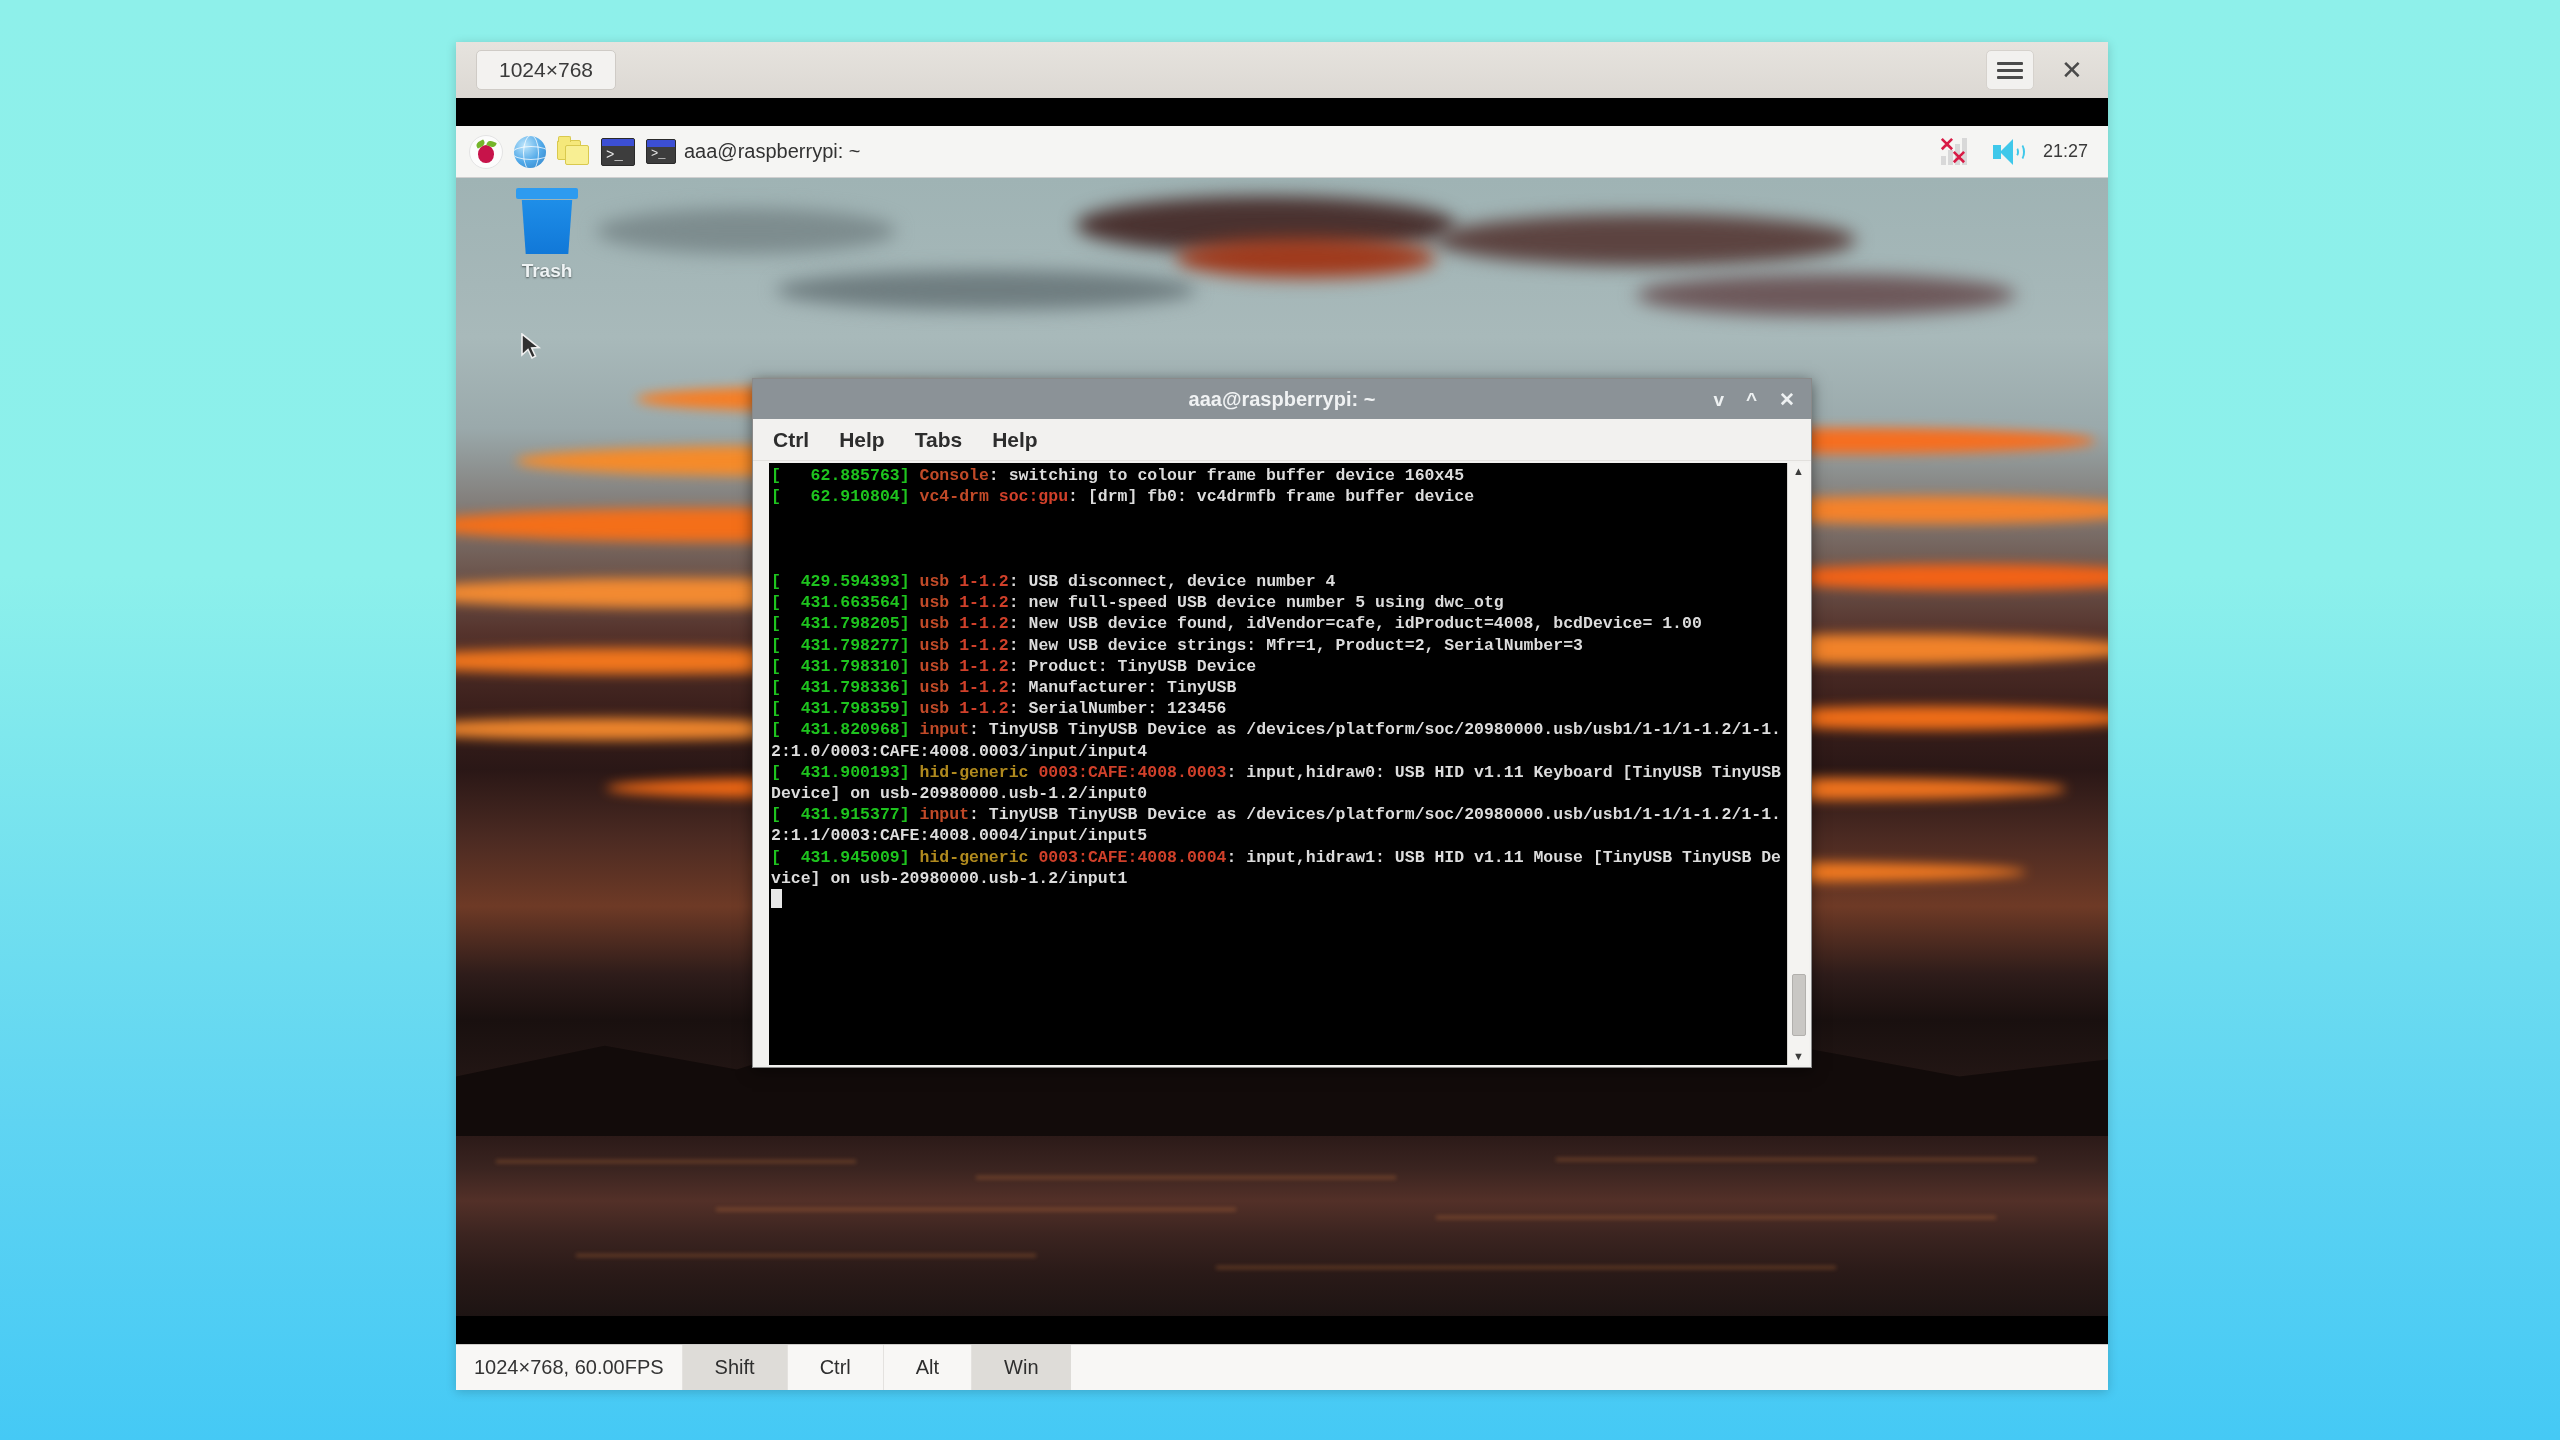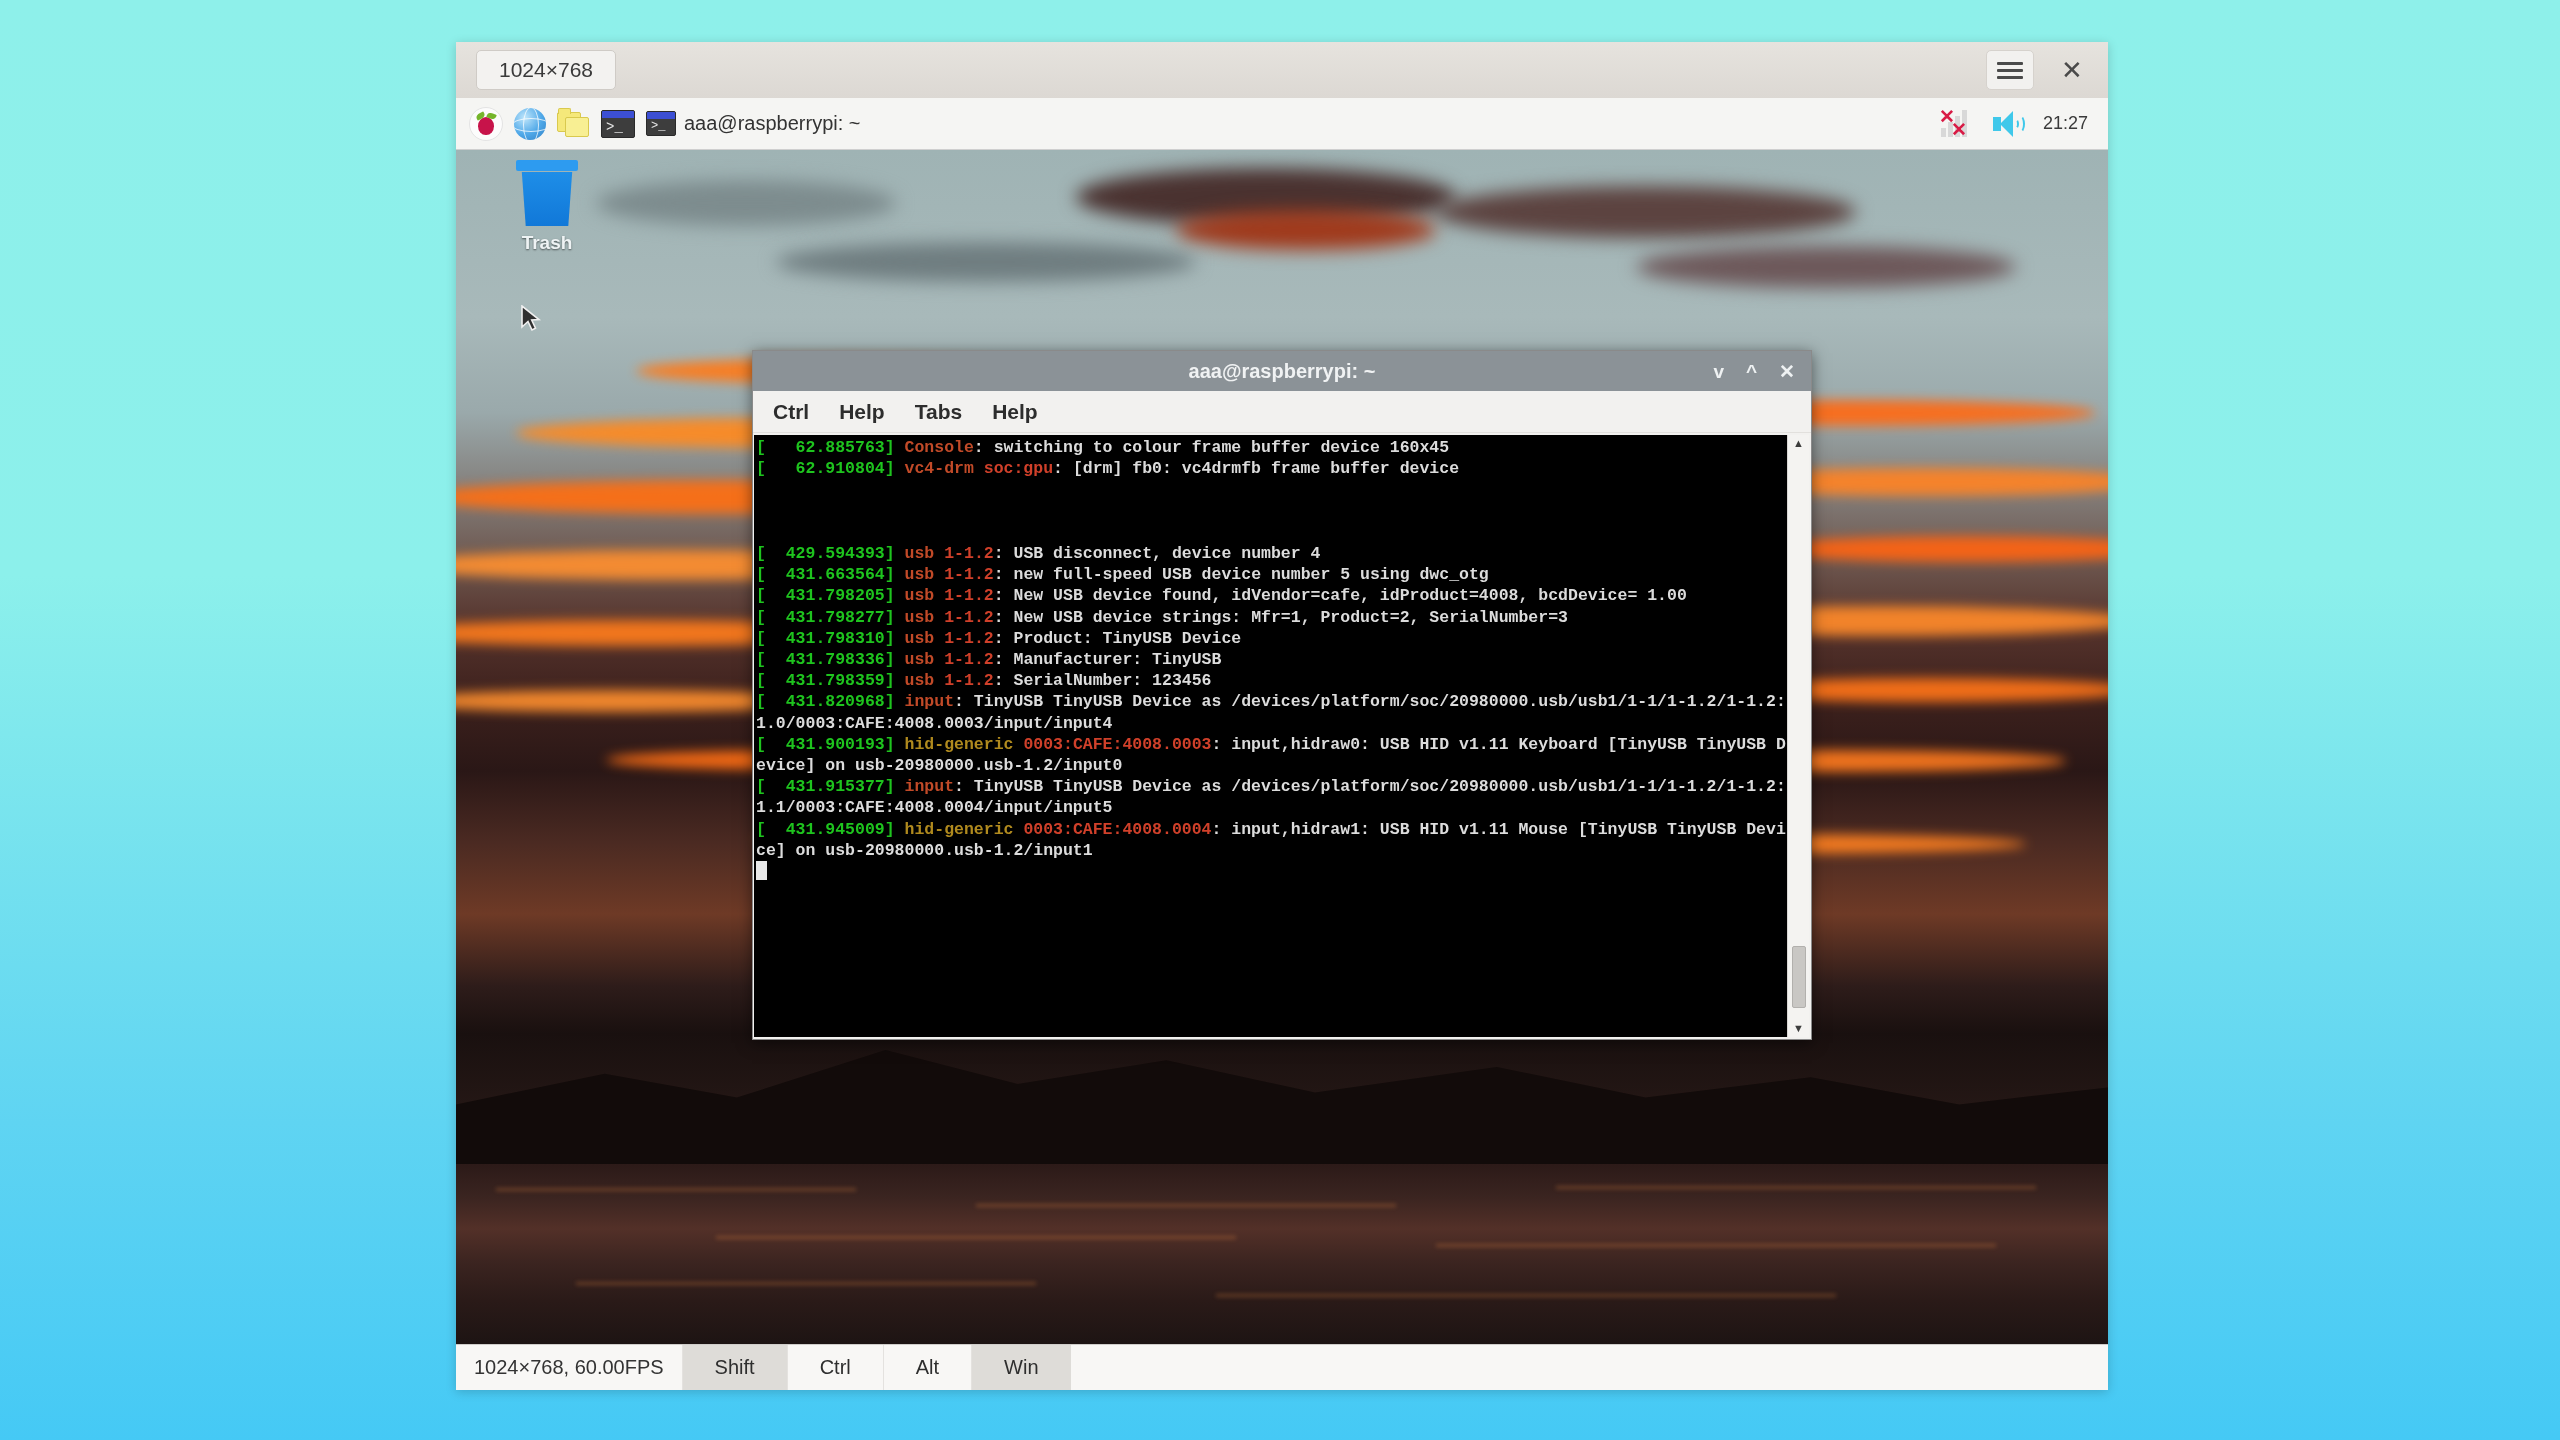--- a/index.html
+++ b/index.html
@@ -8,23 +8,23 @@
     overflow: hidden;
     background: linear-gradient(180deg, #8ef0ea 0%, #8cf0eb 40%, #5fd4f2 78%, #45c9f5 100%);
     font-family: "Liberation Sans", sans-serif;
   }
 
   
   #app-window {
     position: absolute;
     left: 456px; top: 42px;
     width: 1652px; height: 1348px;
-    background: #a21caf;
+    background: #000000;
     box-shadow: 0 2px 10px rgba(0,0,0,0.18);
-    display: flex; flex-direction: column;
+    display: flex; flex-direction: column; gap: 28px;
   }
 
   
   .header {
     height: 56px;
     background: linear-gradient(180deg,#e6e3de 0%, #dcd8d3 100%);
     display: flex; align-items: center;
     padding: 0 12px;
     position: relative;
     flex: none;
@@ -249,21 +249,21 @@
   }
   .wbtn { color: #eef1f2; font-size: 19px; line-height: 1; font-family: "Liberation Sans", sans-serif; }
   .term-menu {
     height: 42px; background: #f2f1ef;
     display: flex; align-items: center; gap: 30px;
     padding-left: 20px; flex: none;
     border-bottom: 1px solid #e2e0dd;
   }
   .term-menu span { font-size: 21px; color: #2d2d2d; }
   .term-body {
-    flex: 1; display: flex; background: #f2f1ef; padding: 2px 2px 2px 1px; min-height: 0;
+    flex: 1; display: flex; background: #f2f1ef; padding: 2px 2px 2px 16px; min-height: 0;
   }
   .term-screen {
     flex: 1; background: #000; overflow: hidden;
     font-family: "Liberation Mono", monospace;
     font-size: 16.5px; line-height: 21.2px;
     color: #d9d9d9;
     padding: 2px 0 0 2px;
     white-space: pre-wrap;
     word-break: break-all;
     position: relative;

